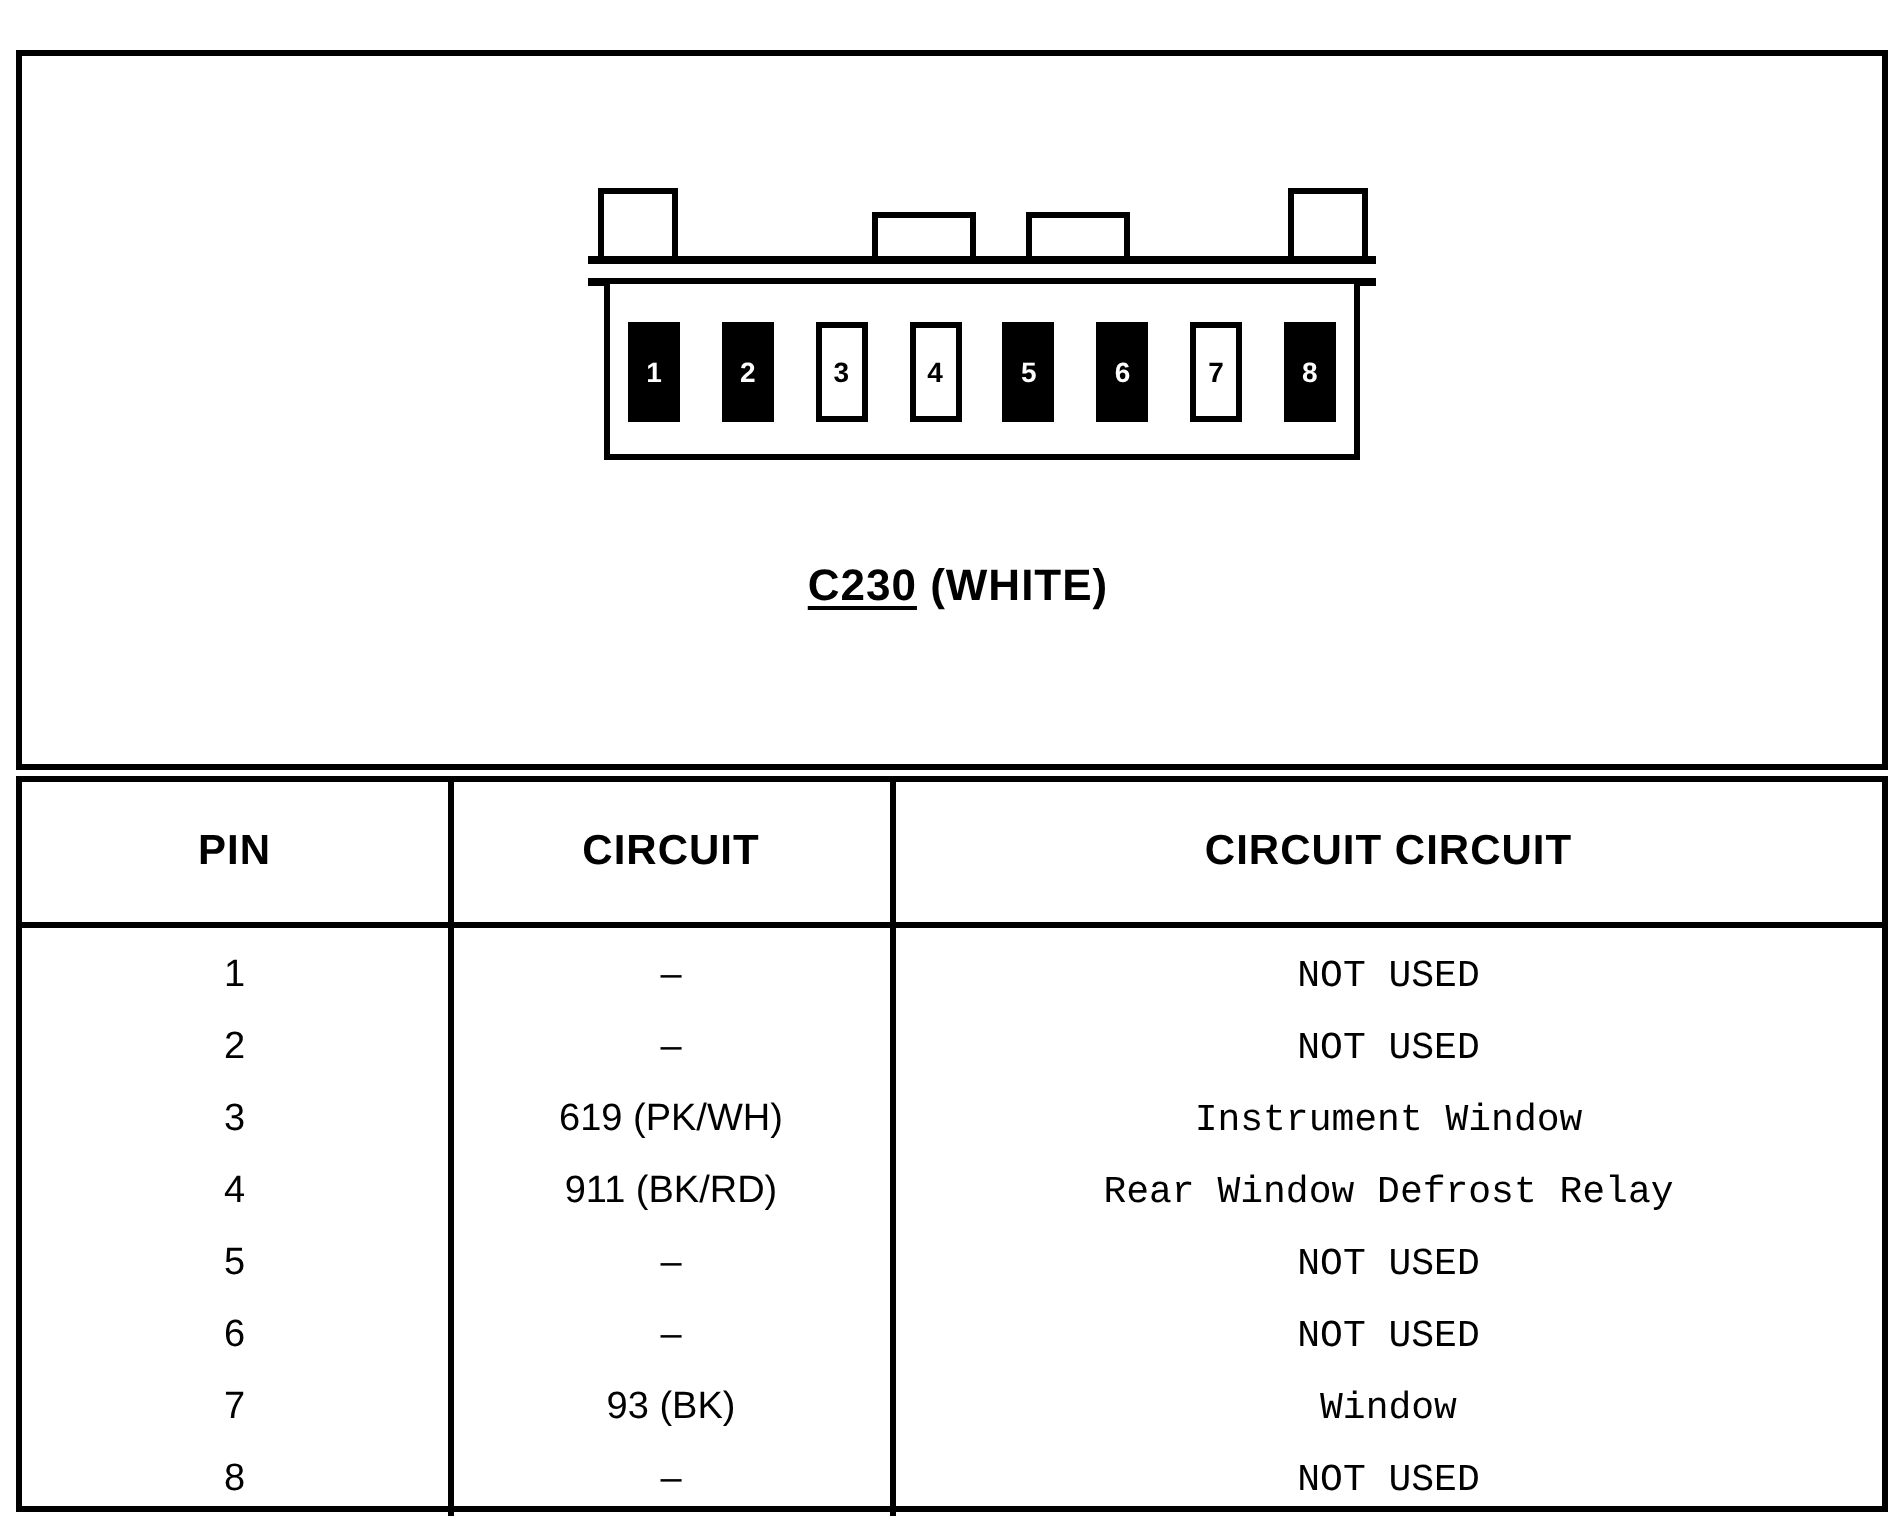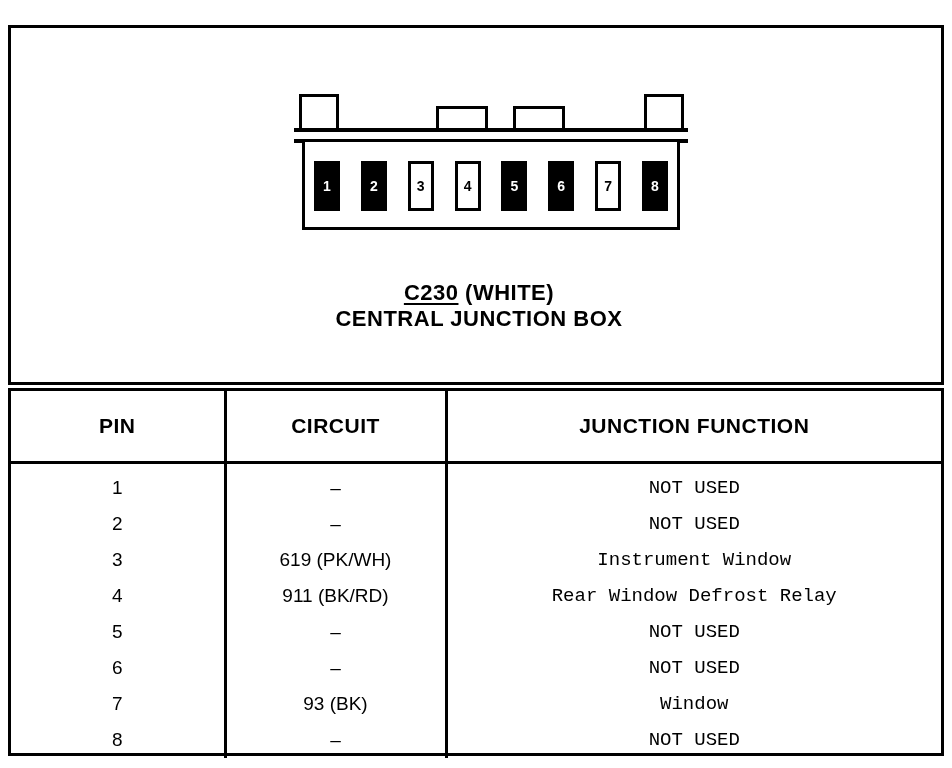--- a/index.html
+++ b/index.html
@@ -233,37 +233,36 @@
         <div class="cavity open">7</div>
         <div class="cavity filled">8</div>
       </div>
 
     </div>
 
     <div class="caption">
       <div class="caption-line-1">
         <span class="caption-code">C230</span><span>&nbsp;</span><span>(WHITE)</span>
       </div>
-      <div class="caption-line-2">CENTRAL JUNCTION BOX</div>
     </div>
 
   </div>
 
   <div class="pin-table-wrap">
     <table class="pin-table">
       <colgroup>
         <col class="col-pin">
         <col class="col-circuit">
         <col class="col-function">
       </colgroup>
       <thead>
         <tr>
           <th class="sep-r">PIN</th>
           <th class="sep-r">CIRCUIT</th>
-          <th>JUNCTION FUNCTION</th>
+          <th>CIRCUIT CIRCUIT</th>
         </tr>
       </thead>
       <tbody>
         <tr>
           <td class="cell-pin sep-r">1</td>
           <td class="cell-circuit sep-r">–</td>
           <td class="cell-function">NOT USED</td>
         </tr>
         <tr>
           <td class="cell-pin sep-r">2</td>

